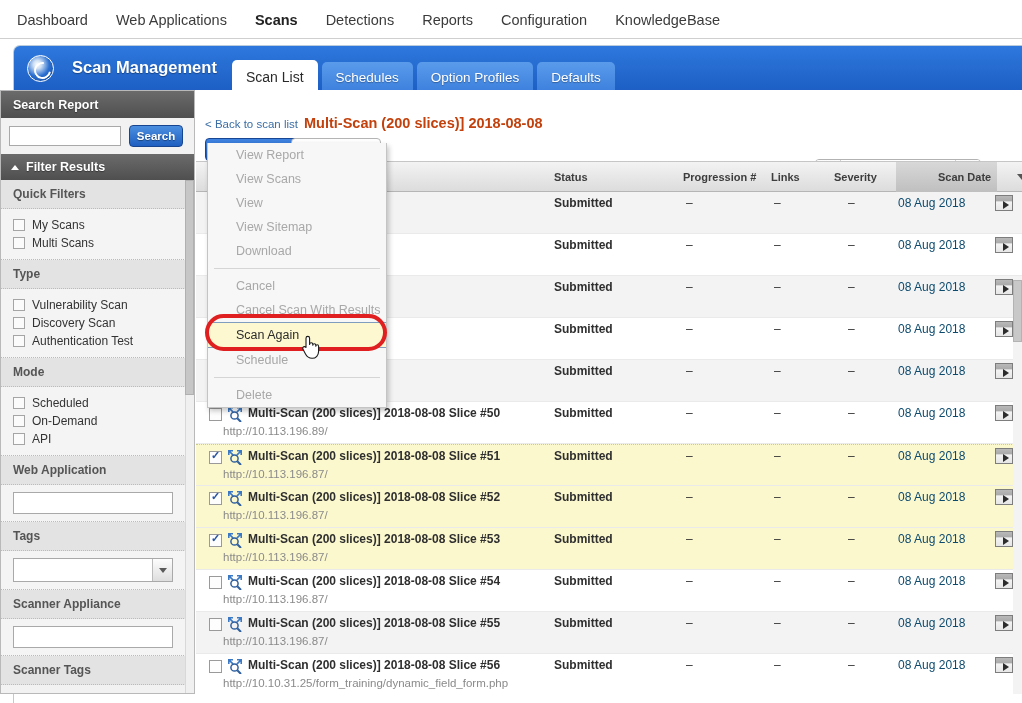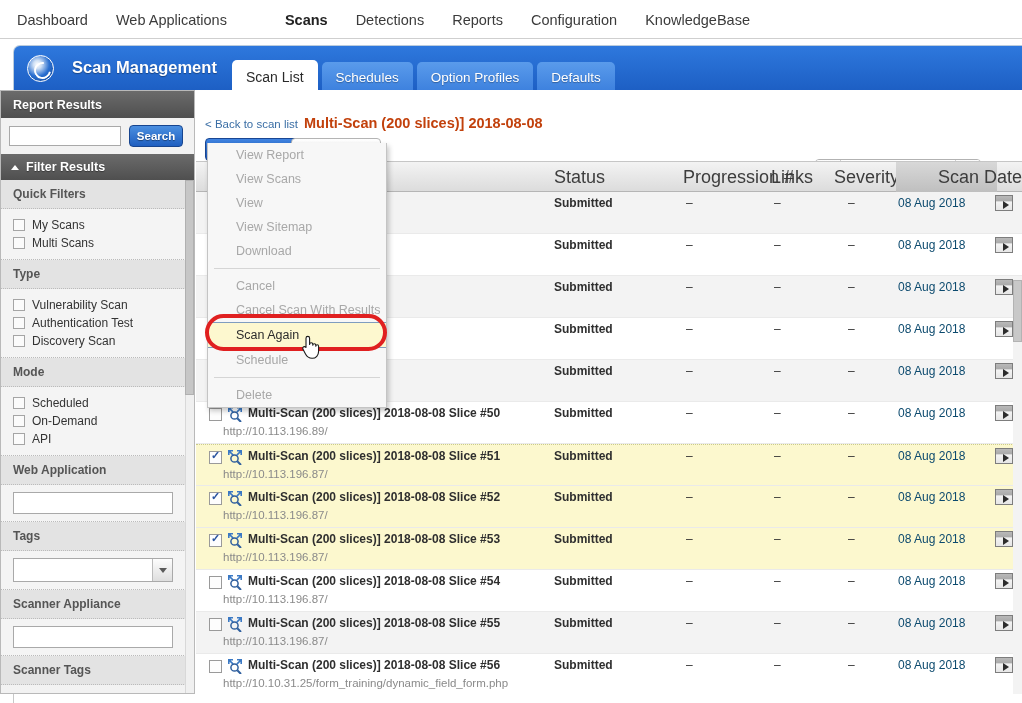--- a/index.html
+++ b/index.html
@@ -22,21 +22,21 @@
     display: flex; align-items: center;
     padding-left: 17px;
   }
   .topnav-item {
     font-size: 14.5px;
     color: #3b3b3b;
     margin-right: 28px;
     cursor: pointer;
     white-space: nowrap;
   }
-  .topnav-item.active { font-weight: bold; color: #222; margin-left: 30px; }
+  .topnav-item.active { font-weight: bold; color: #222; }
   .topnav-sep {
     position: absolute; top: 38px; left: 0; width: 1022px; height: 1px;
     background: #cfcfcf;
   }
 
   
   .module {
     position: absolute; top: 45px; left: 13px;
     width: 1009px; height: 45px;
     background: linear-gradient(to bottom, #2e78dd 0%, #1d5fc4 100%);
@@ -267,21 +267,21 @@
 
   
   .thead {
     position: absolute; top: 57px; left: 0; width: 826px; height: 31px;
     background: linear-gradient(to bottom, #f3f3f3 0%, #dcdcdc 100%);
     border-top: 1px solid #c6c6c6; border-bottom: 1px solid #b5b5b5;
   }
   .th {
     position: absolute; top: 0; height: 30px;
     display: flex; align-items: center;
-    font-size: 18px; font-weight: normal; color: #3d3d3d;
+    font-size: 11px; font-weight: bold; color: #3d3d3d;
     white-space: nowrap;
   }
   .th.sorted {
     background: linear-gradient(to bottom, #d8d8d8 0%, #bfbfbf 100%);
     padding-left: 8px;
   }
   .sort-caret {
     width: 0; height: 0; margin-left: 26px;
     border-left: 5px solid transparent; border-right: 5px solid transparent;
     border-top: 6px solid #555555;
@@ -428,21 +428,21 @@
       <div class="tab active">Scan List</div>
       <div class="tab">Schedules</div>
       <div class="tab">Option Profiles</div>
       <div class="tab">Defaults</div>
     </div>
   </div>
 
   <div class="content"></div>
 
   <div class="sidebar">
-    <div class="sb-header">Report Results</div>
+    <div class="sb-header">Search Report</div>
 
     <div class="sb-search-row">
       <input class="sb-search-input" type="text" placeholder="" style="">
       <button class="sb-search-btn">Search</button>
     </div>
 
     <div class="sb-filter-header">
       <span class="caret-up"></span>
       <span>Filter Results</span>
     </div>
@@ -462,25 +462,25 @@
       </div>
 
       <div class="sb-group-title">Type</div>
       <div class="sb-group-body">
         <div class="sb-check">
           <span class="box"></span>
           <span>Vulnerability Scan</span>
         </div>
         <div class="sb-check">
           <span class="box"></span>
-          <span>Authentication Test</span>
+          <span>Discovery Scan</span>
         </div>
         <div class="sb-check">
           <span class="box"></span>
-          <span>Discovery Scan</span>
+          <span>Authentication Test</span>
         </div>
       </div>
 
       <div class="sb-group-title">Mode</div>
       <div class="sb-group-body">
         <div class="sb-check">
           <span class="box"></span>
           <span>Scheduled</span>
         </div>
         <div class="sb-check">

